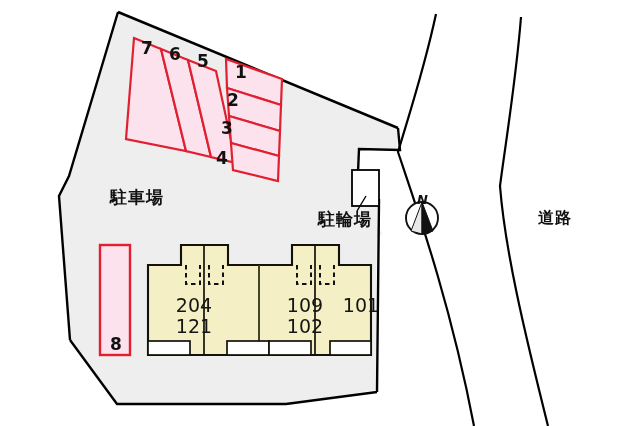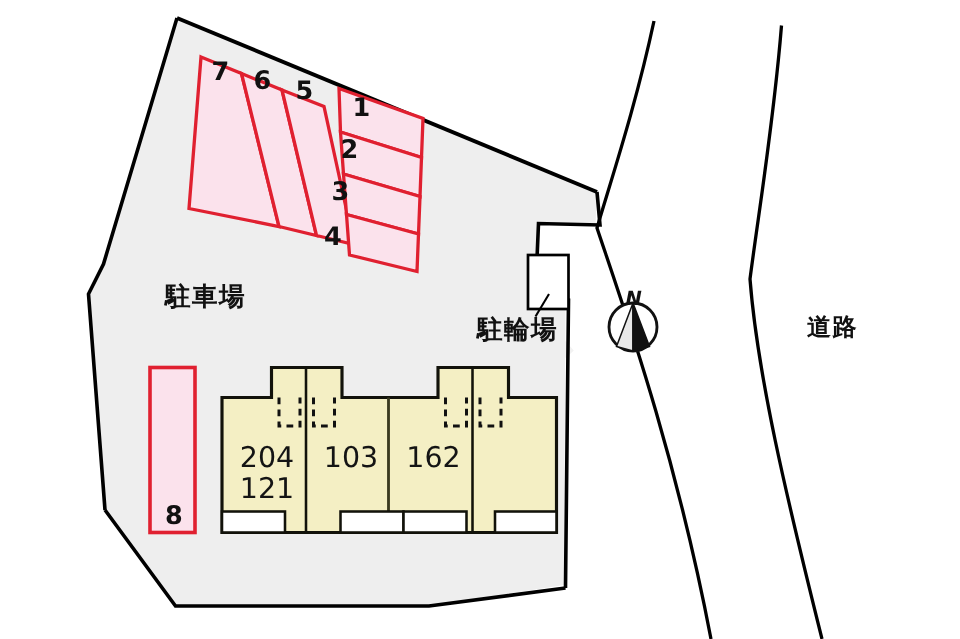--- a/index.html
+++ b/index.html
@@ -18,21 +18,21 @@
     font-family:"DejaVu Sans","Liberation Sans",sans-serif;
     color:#1a1a1a;
     white-space:nowrap;
     user-select:none;
   }
   .stall-num{
     font-size:17px;font-weight:600;color:#111;
   }
   .unit-num{
     font-size:19px;font-weight:500;color:#141414;
-    line-height:1.12;text-align:center;
+    line-height:1.12;text-align:center;margin-left:16px;
   }
   .area-label{
     font-size:17px;font-weight:700;letter-spacing:1px;color:#111;
   }
   .road-label{
     font-size:16px;font-weight:700;letter-spacing:1px;color:#111;margin-left:32px;
   }
   .compass-n{
     font-size:13px;font-weight:700;font-style:italic;color:#111;
   }
@@ -134,21 +134,22 @@
 
   <div class="lbl road-label" style="left:506px;top:208px;">道路</div>
 
   <div class="lbl compass-n" style="left:417px;top:192px;">N</div>
 
   <div class="lbl unit-num" style="left:152px;top:295px;width:52px;">
     <div>204</div>
     <div>121</div>
   </div>
   <div class="lbl unit-num" style="left:208px;top:295px;width:52px;">
-    <div>103</div>
   </div>
   <div class="lbl unit-num" style="left:263px;top:295px;width:52px;">
-    <div>162</div>
+    <div>109</div>
+    <div>102</div>
   </div>
   <div class="lbl unit-num" style="left:319px;top:295px;width:52px;">
+    <div>101</div>
   </div>
 
 </div>
 
 </body></html>

